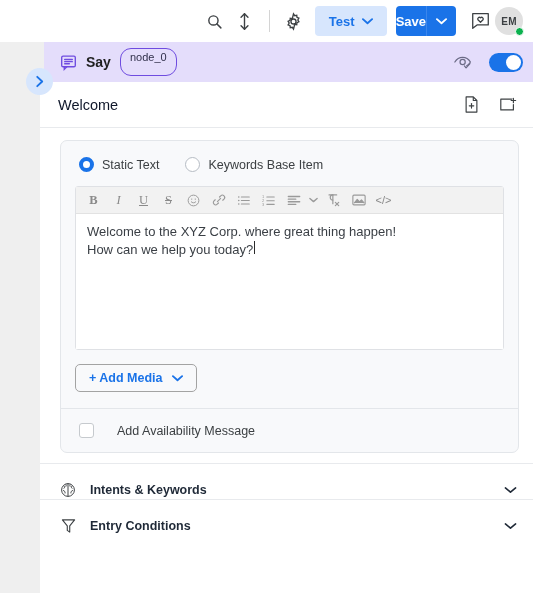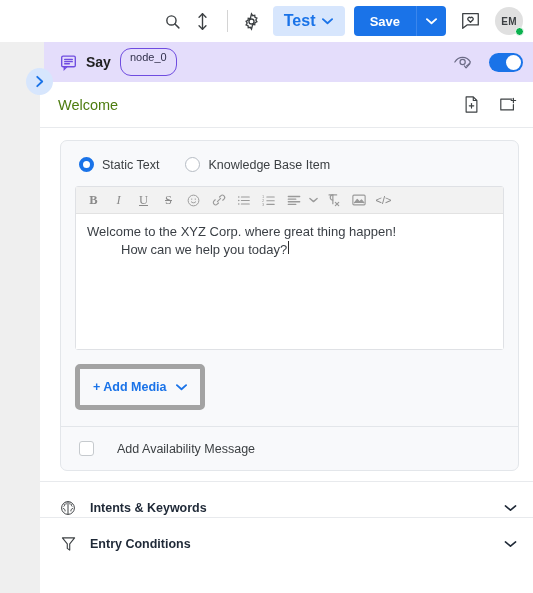--- a/index.html
+++ b/index.html
@@ -23,38 +23,38 @@
   .tb-icon {
     width: 30px; height: 30px;
     display: flex; align-items: center; justify-content: center;
     cursor: pointer;
   }
   .tb-sep { width: 1px; height: 22px; background: #d4d4d4; margin: 0 9px; }
   .btn-test {
     height: 30px; min-width: 72px; border-radius: 4px;
     background: #d7e6fd; color: #1a73e8;
     display: flex; align-items: center; justify-content: center; gap: 7px;
-    font-size: 16px; font-weight: bold; cursor: pointer;
+    font-size: 13px; font-weight: bold; cursor: pointer;
     padding: 0 11px; margin-left: 6px;
   }
   .save-group { display: flex; margin-left: 9px; }
   .btn-save {
-    height: 30px; padding: 0 16px; border-radius: 4px 0 0 4px;
+    height: 30px; padding: 0 0; border-radius: 4px 0 0 4px;
     background: #1a73e8; color: #ffffff;
     display: flex; align-items: center; justify-content: center;
     font-size: 13px; font-weight: bold; cursor: pointer;
   }
   .btn-save-caret {
     height: 30px; width: 30px; border-radius: 0 4px 4px 0;
     background: #1a73e8; color: #fff;
     display: flex; align-items: center; justify-content: center;
     cursor: pointer; border-left: 1px solid #3b86ec;
   }
   .tb-feedback { width: 30px; height: 30px; display:flex; align-items:center; justify-content:center; margin-left: 9px; cursor:pointer;}
-  .avatar-wrap { position: relative; width: 28px; height: 28px; margin-left: 10px; cursor:pointer;}
+  .avatar-wrap { position: relative; width: 28px; height: 28px; cursor:pointer;}
   .avatar {
     width: 28px; height: 28px; border-radius: 50%;
     background: #e0e0e0; color: #3c4043;
     display: flex; align-items: center; justify-content: center;
     font-size: 10px; font-weight: bold; letter-spacing: .3px;
   }
   .avatar-dot {
     position: absolute; right: -1px; bottom: -1px;
     width: 9px; height: 9px; border-radius: 50%;
     background: #0ab14e; border: 1.5px solid #fff;
@@ -94,21 +94,21 @@
 
   
   .panel {
     position: absolute; left: 40px; top: 82px; width: 493px; height: 511px;
     background: #ffffff; overflow: hidden;
   }
   .panel-title-row {
     height: 46px; display: flex; align-items: center;
     padding: 0 16px 0 18px; border-bottom: 1px solid #e8eaed;
   }
-  .panel-title { font-size: 14.5px; color: #4d7c0f; font-weight: normal; }
+  .panel-title { font-size: 14.5px; color: #0f172a; font-weight: normal; }
   .panel-title-icons { margin-left: auto; display: flex; align-items: center; gap: 20px; }
   .pt-icon { cursor: pointer; display:flex; align-items:center; justify-content:center; }
 
   
   .card {
     margin: 12px 14px 0 20px;
     border: 1px solid #e3e6ea; border-radius: 7px;
     background: #f8f9fb;
     padding: 16px 14px 0 14px;
   }
@@ -139,21 +139,21 @@
     font-size: 13px; color: #3a3f45; line-height: 18px; cursor: text;
   }
   .caret {
     display: inline-block; width: 1px; height: 13px;
     background: #2b2b2b; vertical-align: -2px; margin-left: 1px;
   }
 
   
   .btn-media {
     margin: 14px 0 0 0; display: inline-flex; align-items: center; gap: 9px;
-    height: 46px; padding: 0 13px; border: 5px solid #a3a3a3; border-radius: 5px;
+    height: 28px; padding: 0 13px; border: 1px solid #a3a3a3; border-radius: 5px;
     color: #1a73e8; font-size: 12.5px; font-weight: bold; background: #f8f9fb; cursor: pointer;
   }
   .card-divider { height: 1px; background: #e3e6ea; margin: 16px -14px 0; }
   .avail-row { display: flex; align-items: center; gap: 23px; padding: 14px 0 14px 4px; }
   .checkbox {
     width: 15px; height: 15px; border-radius: 3px;
     border: 1.5px solid #c6cace; background: #fff; cursor: pointer;
   }
   .avail-label { font-size: 12.5px; color: #3c4043; }
 
@@ -281,21 +281,21 @@
 
     <div class="card">
 
       <div class="radio-row">
         <div class="radio-item">
           <span class="radio checked"></span>
           <span class="radio-label">Static Text</span>
         </div>
         <div class="radio-item">
           <span class="radio"></span>
-          <span class="radio-label">Knowledge Base Item</span>
+          <span class="radio-label">Keywords Base Item</span>
         </div>
       </div>
 
       <div class="editor">
         <div class="editor-toolbar">
           <span class="tool letter" style="font-weight:bold;font-family:'Liberation Serif',serif;">B</span>
           <span class="tool letter" style="font-style:italic;font-family:'Liberation Serif',serif;">I</span>
           <span class="tool letter" style="text-decoration:underline;font-family:'Liberation Serif',serif;">U</span>
           <span class="tool letter" style="text-decoration:line-through;font-family:'Liberation Serif',serif;">S</span>
           <span class="tool">
@@ -358,21 +358,21 @@
           <span class="tool">
             <svg width="14" height="12" viewBox="0 0 16 13" fill="none" stroke="#9a9a9a" stroke-width="1.3" stroke-linejoin="round">
               <rect x="1" y="1" width="14" height="11" rx="1.2"></rect>
               <polyline points="2.5,10 6,5.8 8.6,8.6 10.8,6.4 14,10" fill="#9a9a9a" stroke="#9a9a9a"></polyline>
             </svg>
           </span>
           <span class="tool letter" style="font-size:11px;">&lt;/&gt;</span>
         </div>
         <div class="editor-body">
           <div>Welcome to the XYZ Corp. where great thing happen!</div>
-          <div style="display:flex;align-items:flex-start;margin-left:34px;">
+          <div style="display:flex;align-items:flex-start;">
             <span>How can we help you today?</span>
               <span class="caret"></span>
           </div>
         </div>
       </div>
 
       <div class="btn-media">
         <span>+ Add Media</span>
         <svg width="11" height="8" viewBox="0 0 12 8" fill="none" stroke="#1a73e8" stroke-width="2" stroke-linecap="round" stroke-linejoin="round">
           <polyline points="1,2 6,6.5 11,2"></polyline>

